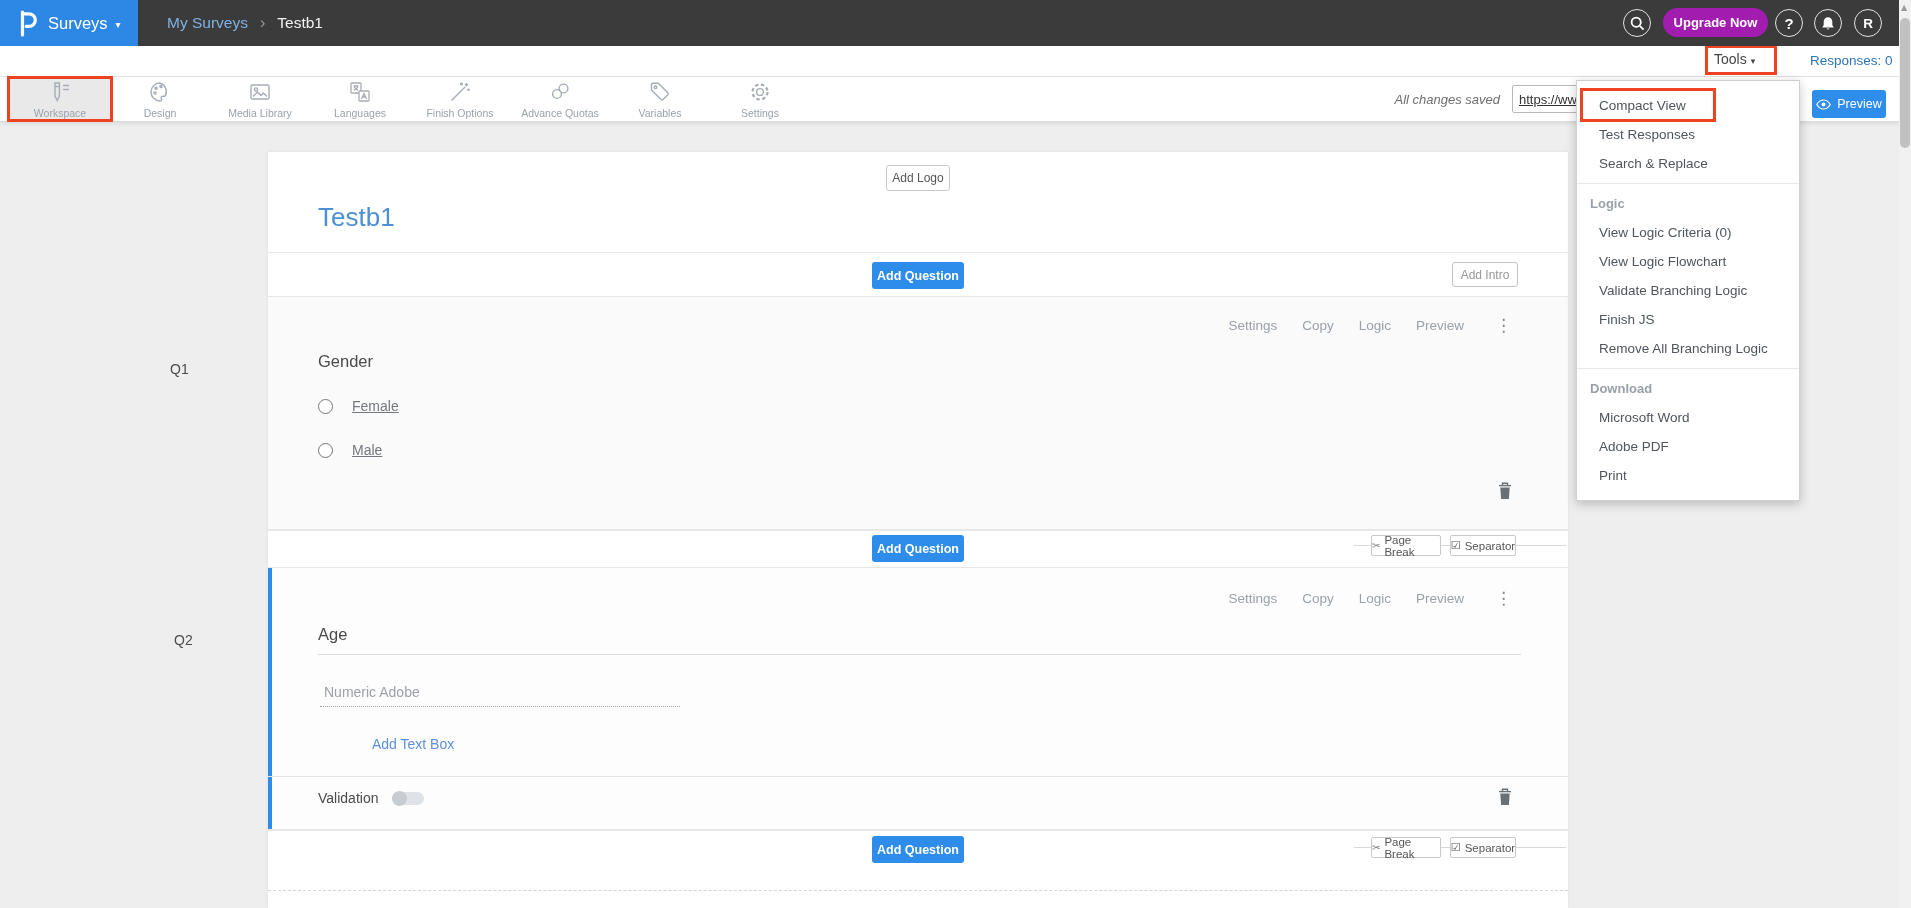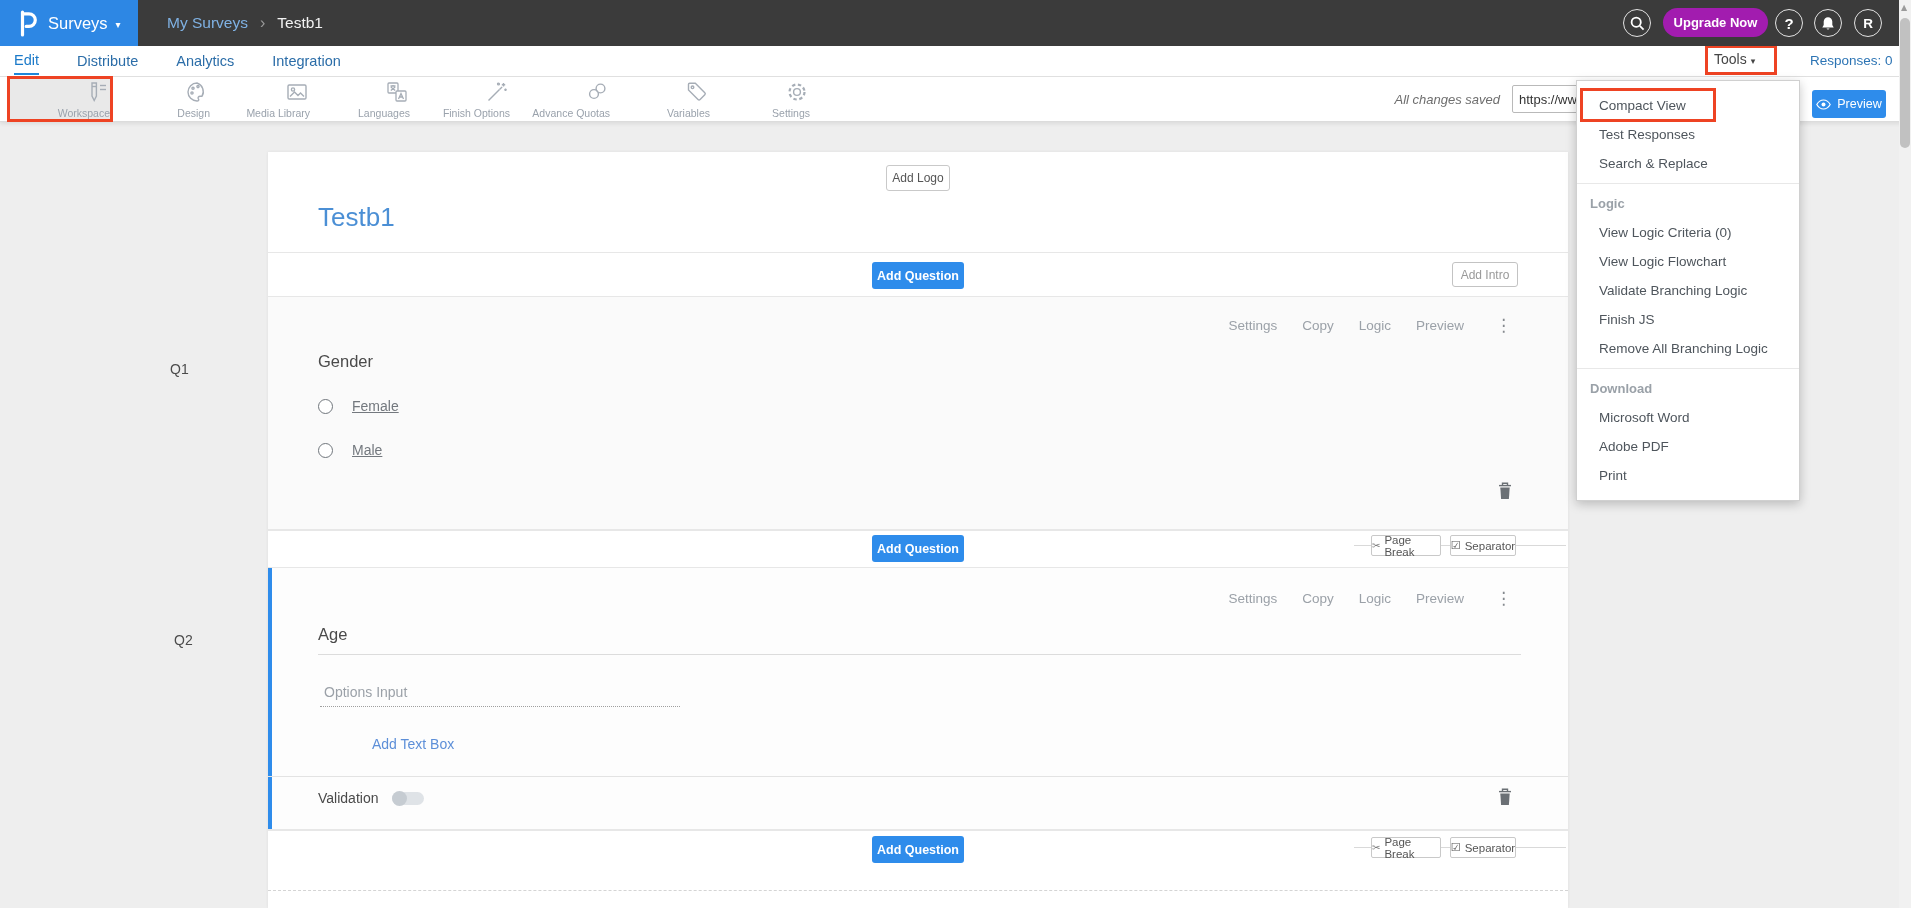--- a/index.html
+++ b/index.html
@@ -28,26 +28,26 @@
   .tab { font-size:14.5px; color:#2b6da8; cursor:pointer; line-height:26px; }
   .tab.active { color:#1b7ac9; border-bottom:2px solid #1e86da; }
   .tools-btn { position:absolute; left:1714px; top:5px; font-size:14px; color:#454545; cursor:pointer; }
   .tools-btn .uicon { font-size:9px; color:#454545; margin-left:4px; }
   .tools-hl { position:absolute; left:1705px; top:-1px; width:72px; height:30px; border:3px solid #ee4323; z-index:40; pointer-events:none; }
   .responses { position:absolute; left:1810px; top:7px; font-size:13.5px; color:#2c74b4; }
 
   
   .toolbar { position:absolute; left:0; top:77px; width:1911px; height:45px; background:#fff; border-bottom:1px solid #dcdcdc; box-shadow:0 2px 4px rgba(0,0,0,.08); z-index:20; }
   .tool-items { position:absolute; left:10px; top:0; height:44px; display:flex; }
-  .tool-item { width:100px; height:44px; display:flex; flex-direction:column; align-items:flex-end; justify-content:center; cursor:pointer; position:relative; }
+  .tool-item { width:100px; height:44px; display:flex; flex-direction:column; align-items:center; justify-content:center; cursor:pointer; position:relative; }
   .tool-item .tlabel { font-size:10.5px; color:#9aa2ac; margin-top:2px; }
   .tool-item.active { background:#e9e9e9; }
   .tool-hl { position:absolute; left:-3px; top:-1px; right:-3px; bottom:-1px; border:3px solid #ee4323; pointer-events:none; z-index:41; }
   .saved-status { position:absolute; left:1378px; top:15px; width:122px; text-align:right; font-size:13px; font-style:italic; color:#6e6e6e; }
-  .url-input { position:absolute; left:1512px; top:8px; width:74px; height:28px; border:1px solid #b9b9b9; border-radius:2px; font-size:13px; color:#333; padding:0 6px; font-family:"Liberation Sans",sans-serif; }
+  .url-input { position:absolute; left:1512px; top:8px; width:74px; height:28px; border:1px solid #b9b9b9; border-radius:2px; font-size:13px; color:#333; padding:0 6px; font-family:"Liberation Sans",sans-serif;text-decoration:underline; }
   .preview-btn { position:absolute; left:1812px; top:13px; width:74px; height:28px; background:#2e8ceb; border-radius:3px; color:#fff; font-size:12.5px; display:flex; align-items:center; justify-content:center; gap:6px; cursor:pointer; }
 
   
   .content { position:absolute; left:0; top:122px; width:1911px; height:786px; background:#eeeeee; }
   .q-margin-label { position:absolute; font-size:14px; color:#4b4b4b; }
   .canvas { position:absolute; left:268px; top:30px; width:1300px; height:756px; background:#fff; box-shadow:0 0 3px rgba(0,0,0,.07); }
 
   .sec-header { position:absolute; left:0; top:0; width:1300px; height:100px; }
   .addlogo-btn { position:absolute; left:618px; top:13px; width:64px; height:26px; border:1px solid #c9c9c9; border-radius:3px; background:#fff; font-size:12px; color:#555; display:flex; align-items:center; justify-content:center; cursor:pointer; }
   .survey-title { position:absolute; left:50px; top:50px; font-size:26px; color:#4b8fd5; }
@@ -129,26 +129,20 @@
       <path d="M7 1.2 a4.3 4.3 0 0 1 4.3 4.3 v3.4 l1.4 2.5 H1.3 l1.4 -2.5 V5.5 A4.3 4.3 0 0 1 7 1.2 Z" fill="#fff"></path>
       <path d="M5.5 12.4 a1.6 1.6 0 0 0 3 0 Z" fill="#fff"></path>
     </svg>
   </div>
   <div class="circle-btn avatar-r" style="left:1854px;">
     <span>R</span>
   </div>
 </header>
 
 <nav class="tabbar">
-  <div class="tabs">
-    <span class="tab active">Edit</span>
-    <span class="tab">Distribute</span>
-    <span class="tab">Analytics</span>
-    <span class="tab">Integration</span>
-  </div>
   <div class="tools-btn">
     <span>Tools</span><span class="uicon">▾</span>
   </div>
   <div class="tools-hl"></div>
   <span class="responses">Responses: 0</span>
 </nav>
 
 <div class="toolbar">
   <div class="tool-items">
     <div class="tool-item active">
@@ -289,21 +283,21 @@
       <div class="q2-bar"></div>
       <div class="q-actions" style="top:20px;">
         <span>Settings</span>
         <span>Copy</span>
         <span>Logic</span>
         <span>Preview</span>
         <span class="kebab uicon">⋮</span>
       </div>
       <div class="q-title" style="top:57px;text-align:right;">Age</div>
       <div class="age-underline"></div>
-      <div class="numeric-input">Options Input</div>
+      <div class="numeric-input">Numeric Adobe</div>
       <div class="add-textbox">Add Text Box</div>
       <div class="q2-divider"></div>
       <div class="validation-row">
         <span class="validation-label">Validation</span>
         <span class="toggle">
             <span class="knob"></span>
           </span>
       </div>
       <div class="trash" style="top:220px;">
         <svg width="14" height="18" viewBox="0 0 14 18">

